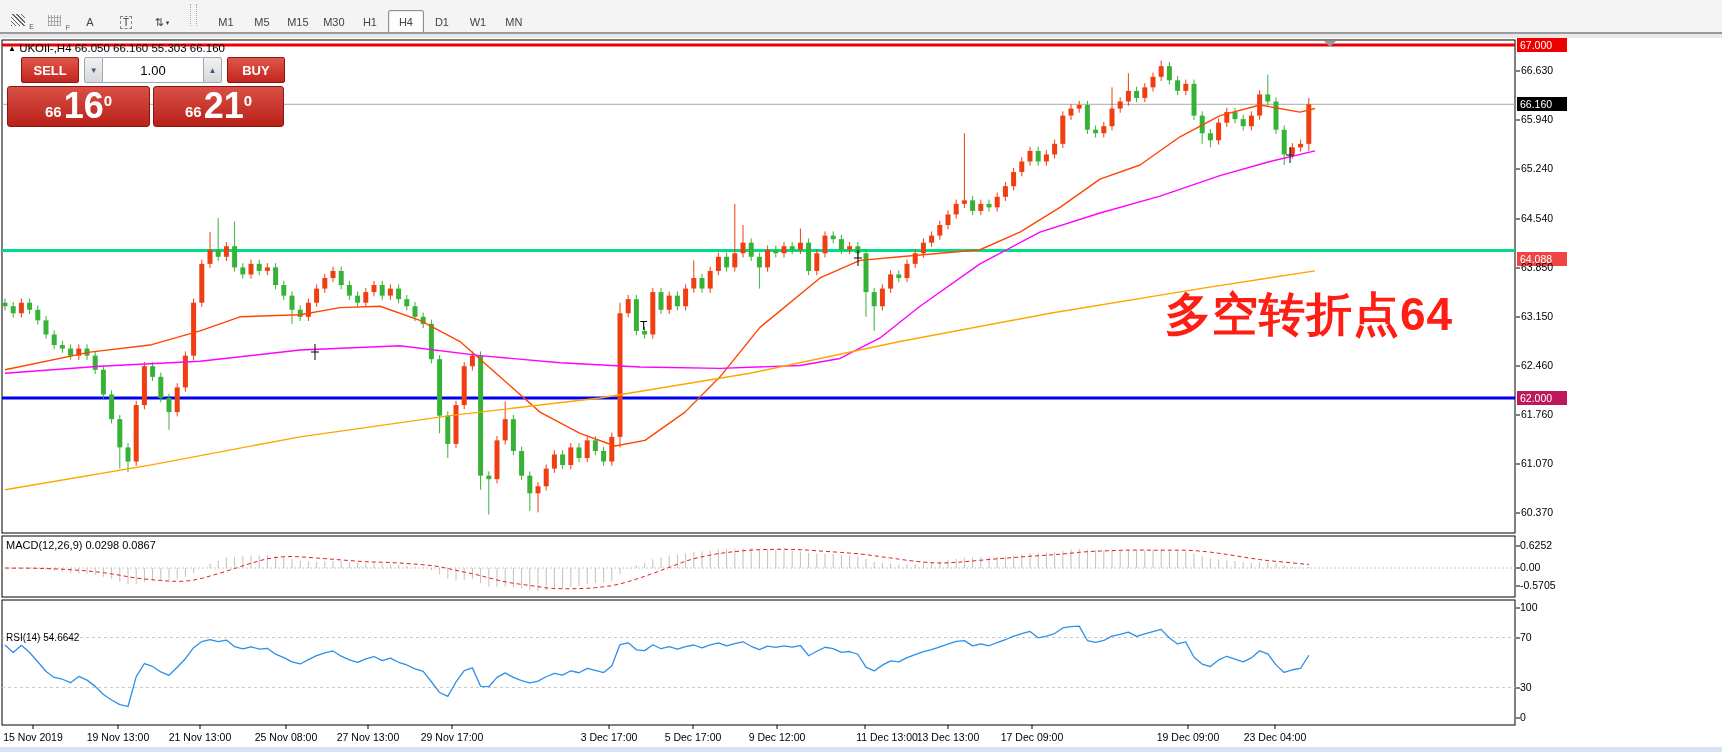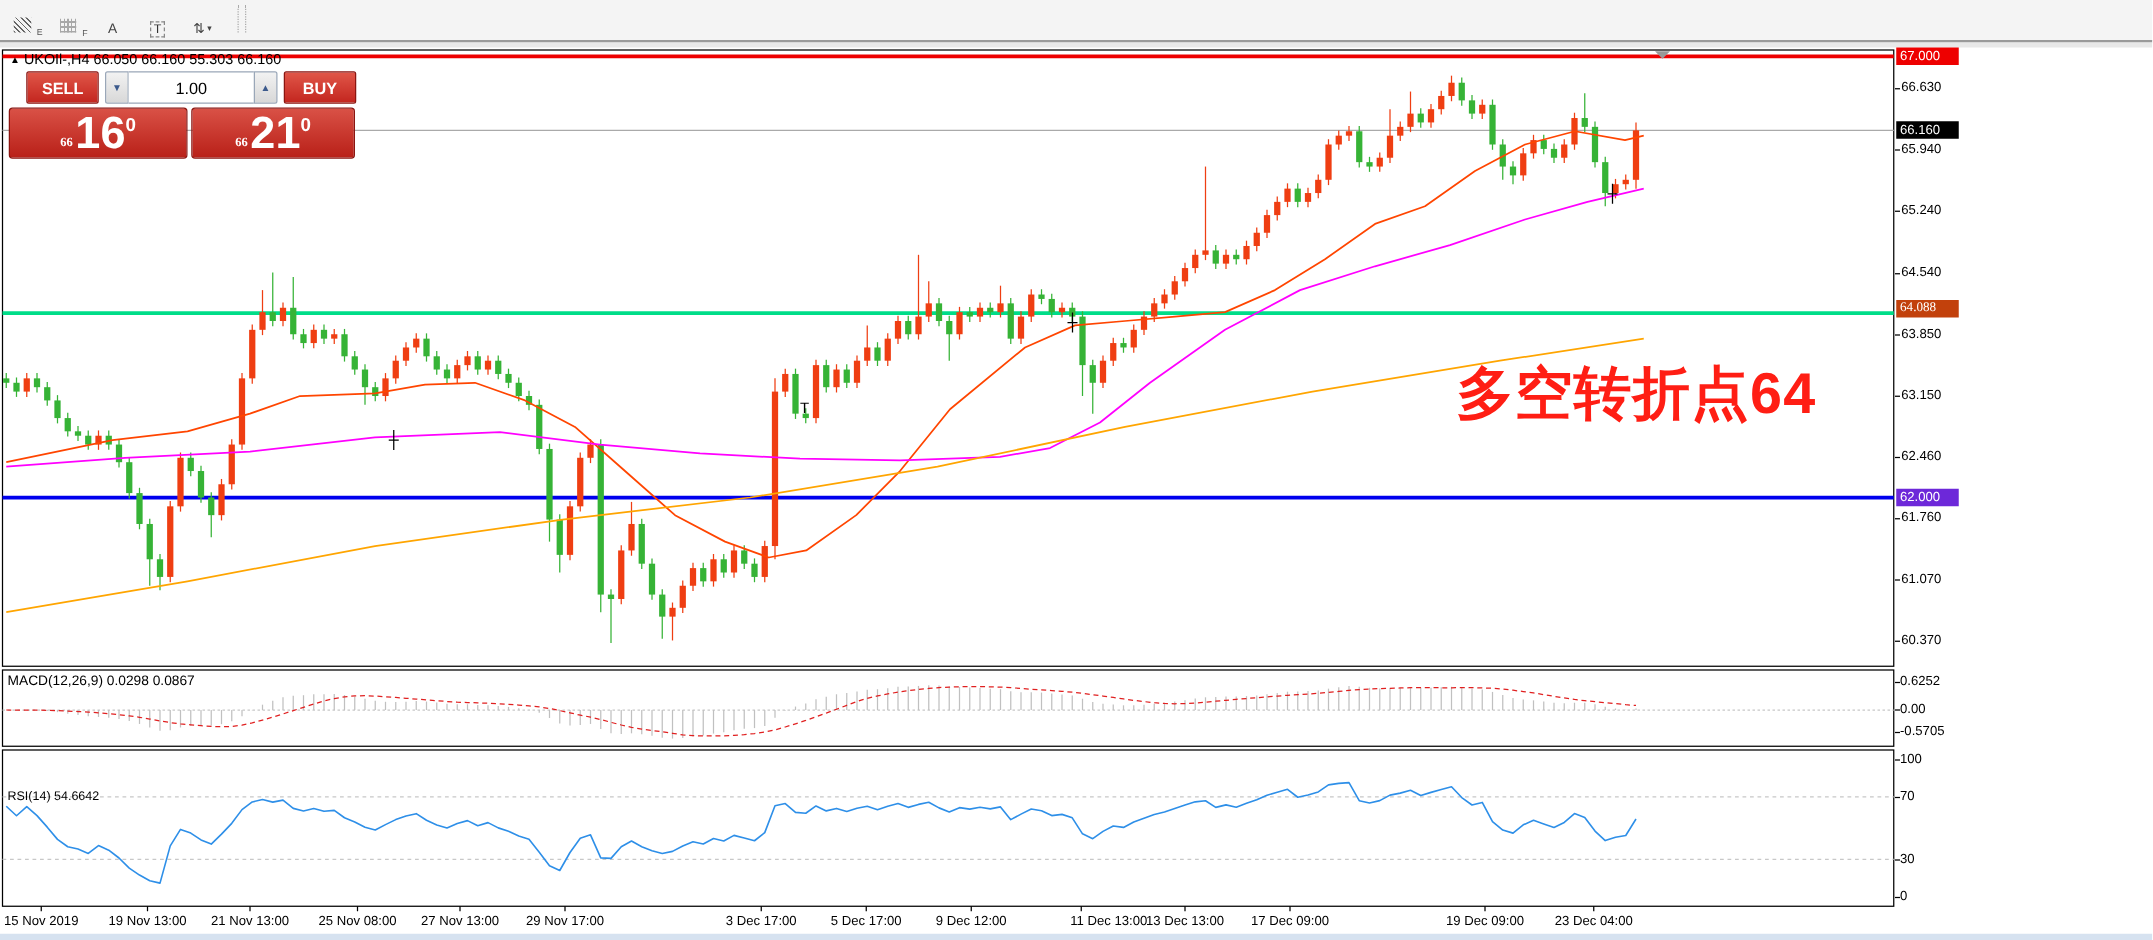--- a/index.html
+++ b/index.html
@@ -37,21 +37,21 @@
            font-size:8px;display:flex;align-items:center;justify-content:center;}
   #vol-input{width:88px;border:1px solid #9aa7b8;border-left:none;border-right:none;
              font-size:13px;text-align:center;padding:12px 6px;font-family:"Liberation Sans",sans-serif;}
   #spin-down{margin-left:5px;border-radius:2px 0 0 2px;}
   #spin-up{border-radius:0 2px 2px 0;}
   #trade-row2{display:flex;margin-top:3px;height:41px;}
   .price-tile{background:linear-gradient(#d95146,#b92018);border:1px solid #8b1510;border-radius:3px;color:#fff;
               display:flex;align-items:flex-end;justify-content:center;padding-bottom:3px;}
   #sell-tile{width:141px;}
   #buy-tile{width:129px;margin-left:3px;}
-  .p-small{font-size:10px;font-weight:700;margin:15px 2px 3px 0;font-family:Liberation Serif, serif;}
+  .p-small{font-size:15px;font-weight:700;margin:15px 2px 3px 0;}
   .p-big{font-size:36px;font-weight:700;line-height:34px;}
   .p-sup{font-size:15px;font-weight:700;transform:translateY(-14px);}
   
   .pricelabel{position:absolute;left:1521px;font-size:10.5px;color:#000;z-index:3;}
   .priceboxed{position:absolute;left:1517px;width:50px;height:14px;font-size:10.5px;color:#fff;
               z-index:3;padding:1px 0 0 3px;box-sizing:border-box;}
   .macdlabel,.rsilabel{position:absolute;left:1520px;font-size:10.5px;color:#000;z-index:3;}
   .timelabel{position:absolute;top:731px;font-size:10.5px;color:#000;transform:translateX(-50%);z-index:3;white-space:nowrap;}
   #bottomstrip{position:absolute;left:0;top:747px;width:1722px;height:5px;background:#d6e2f0;}
   svg{position:absolute;left:0;top:0;z-index:1;}
@@ -65,20 +65,21 @@
     <span id="tools-holder"><span class="tbtn">
           <span class="hatchicon"></span>
           <span class="iconsub">E</span>
         </span><span class="tbtn">
           <span class="gridicon"></span>
           <span class="iconsub">F</span>
         </span><span class="tbtn">A</span><span class="tbtn">
           <span class="tboxicon">T</span>
         </span><span class="tbtn">⇅<span class="caret">▾</span></span></span>
     <span class="toolsep"></span>
+    <span id="tf-holder"><span class="tbtn">M1</span><span class="tbtn">M5</span><span class="tbtn">M15</span><span class="tbtn">M30</span><span class="tbtn">H1</span><span class="tbtn active">H4</span><span class="tbtn">D1</span><span class="tbtn">W1</span><span class="tbtn">MN</span></span>
   </div>
   <div id="divider1"></div>
   <div id="divider2"></div>
 
   <svg id="chart-svg" width="1722" height="752">
       <rect x="2" y="40" width="1513" height="493" fill="none" stroke="#000" stroke-width="1"></rect>
       <rect x="2" y="536" width="1513" height="61" fill="none" stroke="#000" stroke-width="1"></rect>
       <rect x="2" y="600" width="1513" height="125" fill="none" stroke="#000" stroke-width="1"></rect>
       <line x1="2" x2="1515" y1="45" y2="45" stroke="#ee0000" stroke-width="3"></line>
       <line x1="2" x2="1515" y1="250.58720000000042" y2="250.58720000000042" stroke="#00dd88" stroke-width="3"></line>
@@ -641,25 +642,25 @@
   <div class="ovl" id="rsi-label">RSI(14) 54.6642</div>
   <div class="ovl" id="annotation" style="color: rgb(255, 30, 20);">多空转折点64</div>
 
   <div id="price-axis">
       <div class="priceboxed" style="top: 38px; background: rgb(238, 0, 0);">67.000</div>
       <div class="pricelabel" style="top: 64px;">66.630</div>
       <div class="priceboxed" style="top: 97px; background: rgb(0, 0, 0);">66.160</div>
       <div class="pricelabel" style="top: 113px;">65.940</div>
       <div class="pricelabel" style="top: 162px;">65.240</div>
       <div class="pricelabel" style="top: 212px;">64.540</div>
-      <div class="priceboxed" style="top: 240px; background: #c2410c; font-family: Liberation Serif, serif;">64.088</div>
+      <div class="priceboxed" style="top: 252px; background: #ef4444;">64.088</div>
       <div class="pricelabel" style="top: 261px;">63.850</div>
       <div class="pricelabel" style="top: 310px;">63.150</div>
       <div class="pricelabel" style="top: 359px;">62.460</div>
-      <div class="priceboxed" style="top: 391px; background: #6d28d9;">62.000</div>
+      <div class="priceboxed" style="top: 391px; background: #be185d;">62.000</div>
       <div class="pricelabel" style="top: 408px;">61.760</div>
       <div class="pricelabel" style="top: 457px;">61.070</div>
       <div class="pricelabel" style="top: 506px;">60.370</div>
     </div>
   <div id="sub-axis">
       <div class="macdlabel" style="top: 539px;">0.6252</div>
       <div class="macdlabel" style="top: 561px;">0.00</div>
       <div class="macdlabel" style="top: 579px;">-0.5705</div>
       <div class="macdlabel" style="top: 601px;">100</div>
       <div class="macdlabel" style="top: 631px;">70</div>

